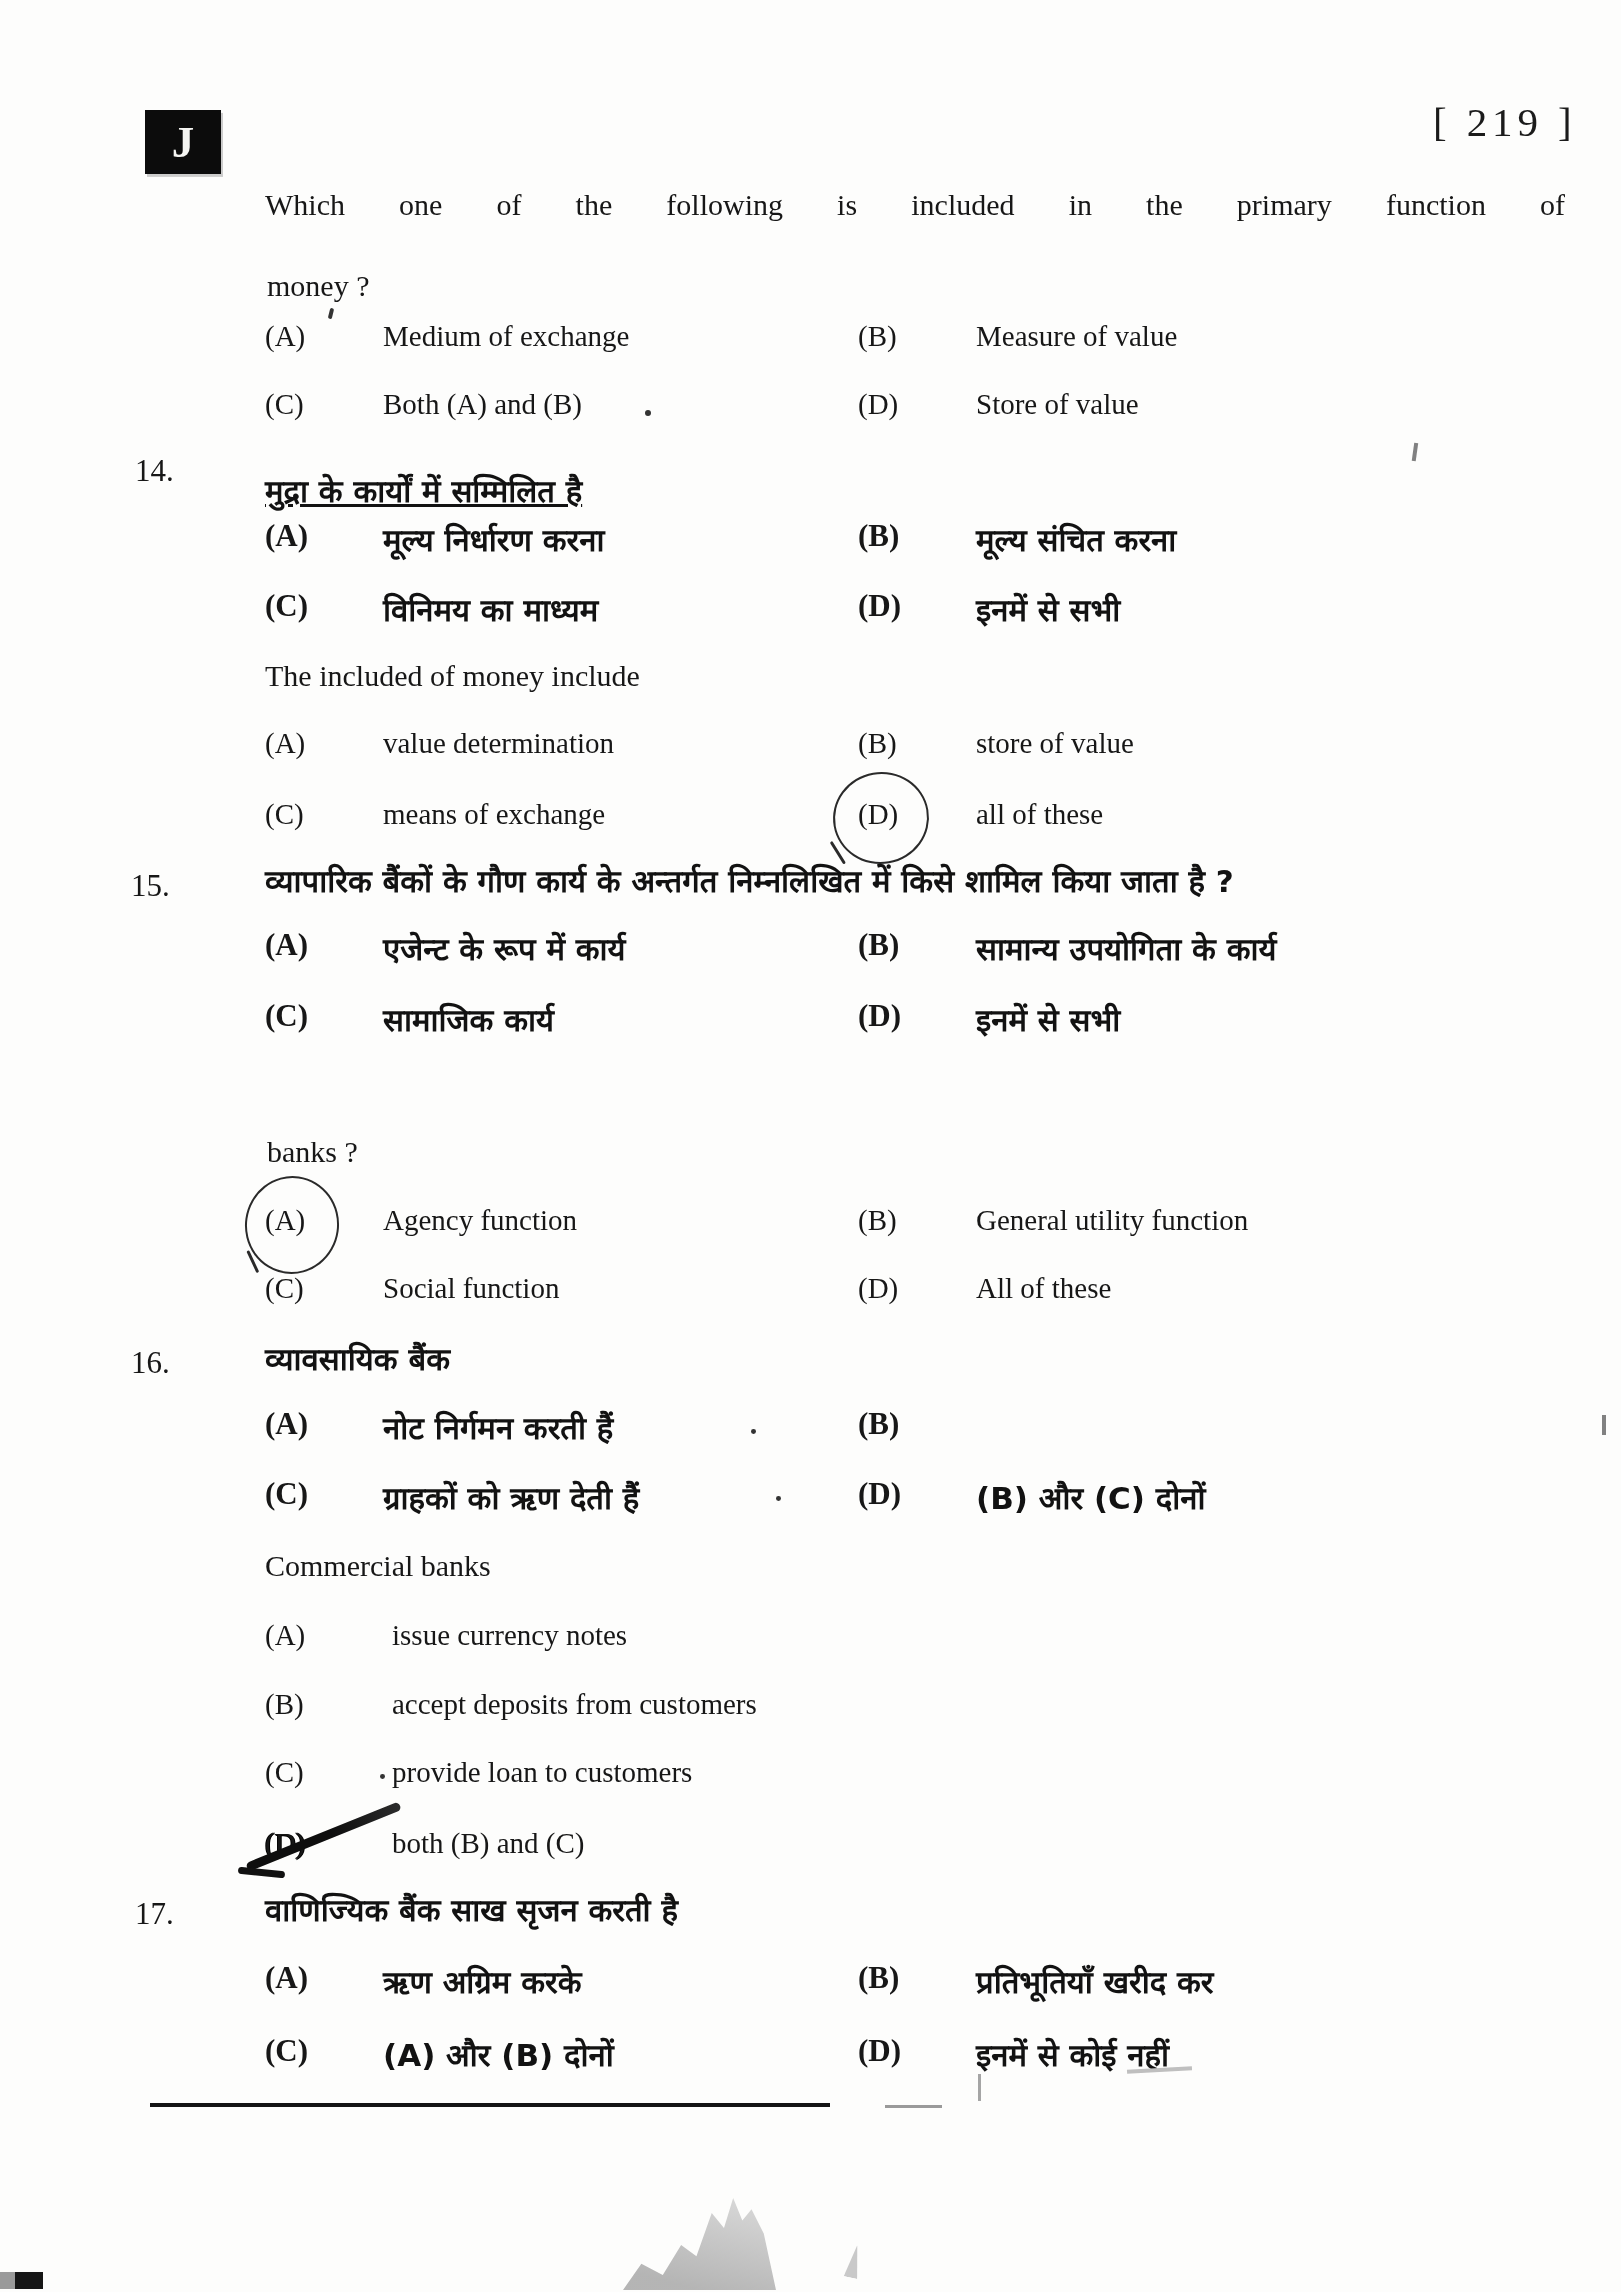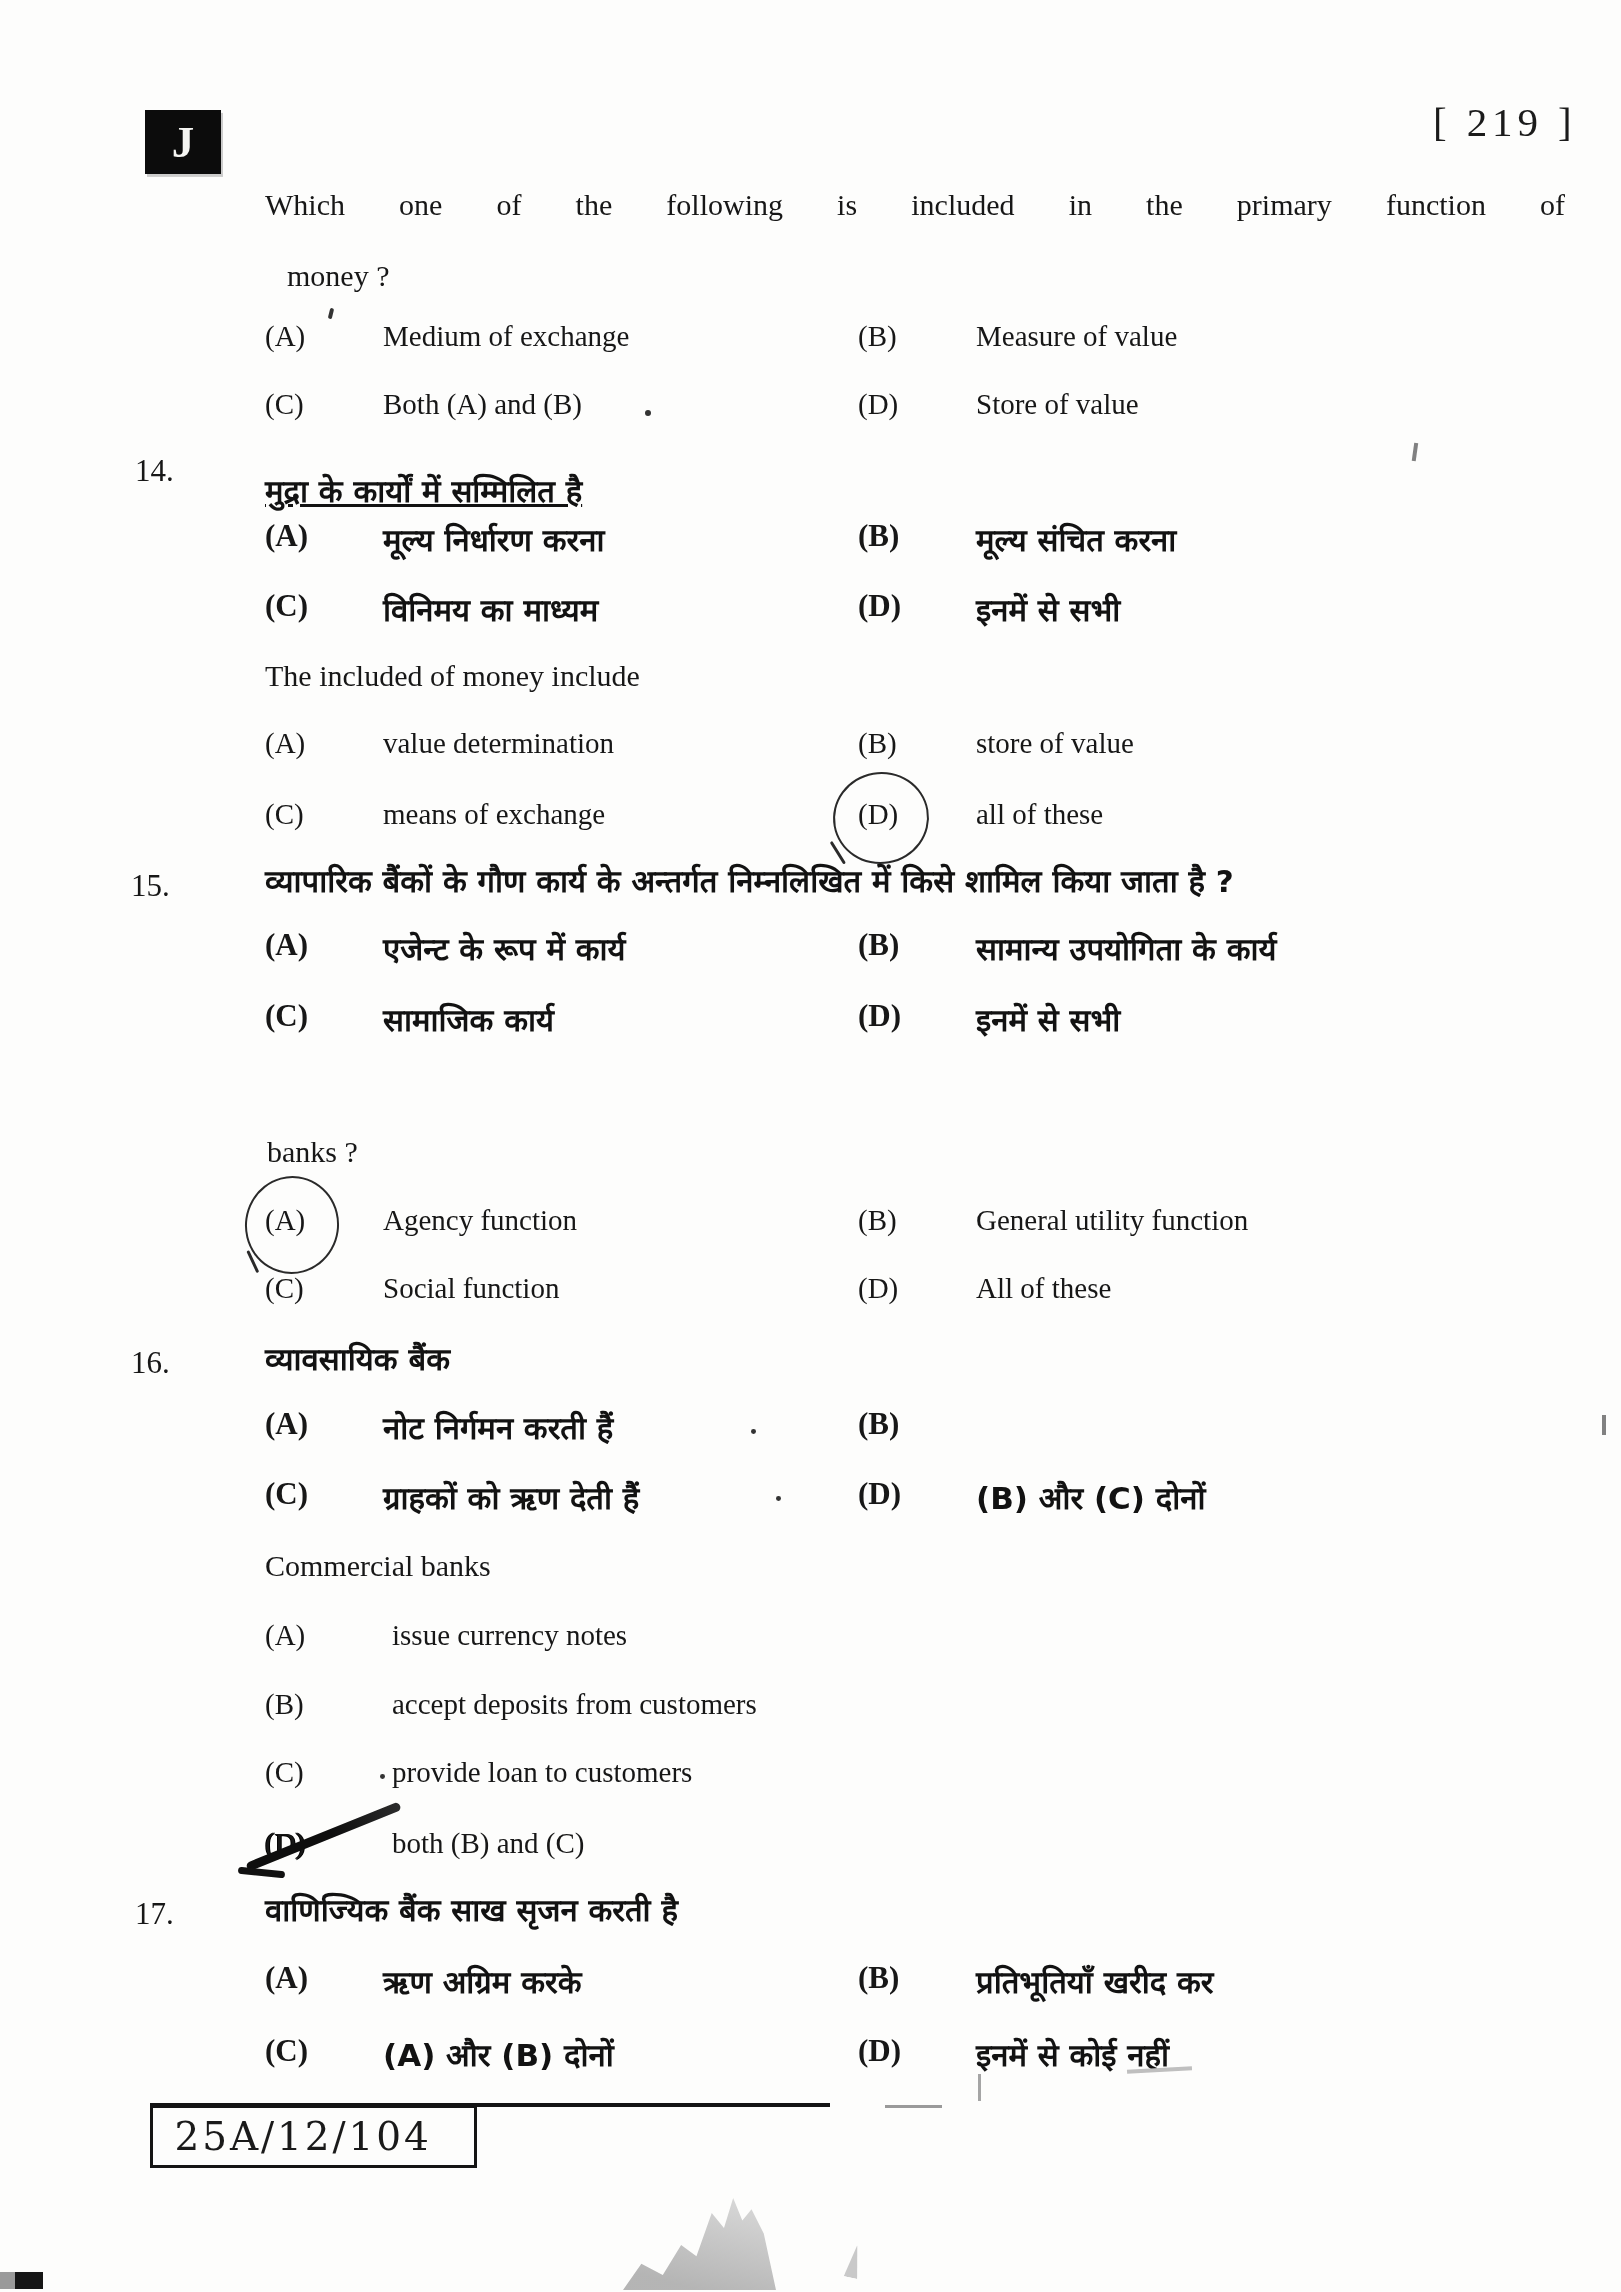--- a/index.html
+++ b/index.html
@@ -73,21 +73,21 @@
 <body>
 
 <div class="page">
 
   <div class="abs jbox">
     <span>J</span>
   </div>
   <div class="abs pageno">[ 219 ]</div>
 
   <div class="abs en justify" style="left:265px;top:188px;width:1300px;">Which one of the following is included in the primary function of</div>
-  <div class="abs en" style="left:267px;top:259px;margin-left:20px;">money ?</div>
+  <div class="abs en" style="left:267px;top:269px;">money ?</div>
 
   <div class="opt-row en-opt" style="top:320px;">
     <span class="ol1">(A)</span>
     <span class="ot1">Medium of exchange</span>
     <span class="ol2">(B)</span>
     <span class="ot2">Measure of value</span>
   </div>
   <div class="opt-row en-opt" style="top:388px;">
     <span class="ol1">(C)</span>
     <span class="ot1">Both (A) and (B)</span>
@@ -204,23 +204,20 @@
   </div>
   <div class="opt-row hi" style="top:2033px;">
     <span class="ol1 qnum">(C)</span>
     <span class="ot1">(A) और (B) दोनों</span>
     <span class="ol2 qnum">(D)</span>
     <span class="ot2">इनमें से कोई नहीं</span>
   </div>
 
   <div class="abs foot-line"></div>
   <div class="abs foot-line-faint"></div>
-  <div class="abs booklet-box">
-    <span>25A/12/104</span>
-  </div>
 
   <div class="abs smudge"></div>
   <div class="abs smudge2"></div>
   <div class="abs edge-mark"></div>
   <div class="speck" style="left:329px;top:308px;width:3.9px;height:10.8px;border-radius:2px;transform:rotate(14deg);"></div>
   <div class="speck" style="left:645px;top:410px;width:5.9px;height:5.9px;"></div>
   <div class="tickmark" style="left:1413px;top:443px;width:3.9px;height:17.6px;transform:rotate(8deg);"></div>
   <div class="speck" style="left:751px;top:1429px;width:4.9px;height:4.9px;"></div>
   <div class="speck" style="left:776px;top:1496px;width:4.9px;height:4.9px;"></div>
   <div class="speck" style="left:380px;top:1774px;width:4.9px;height:4.9px;"></div>

